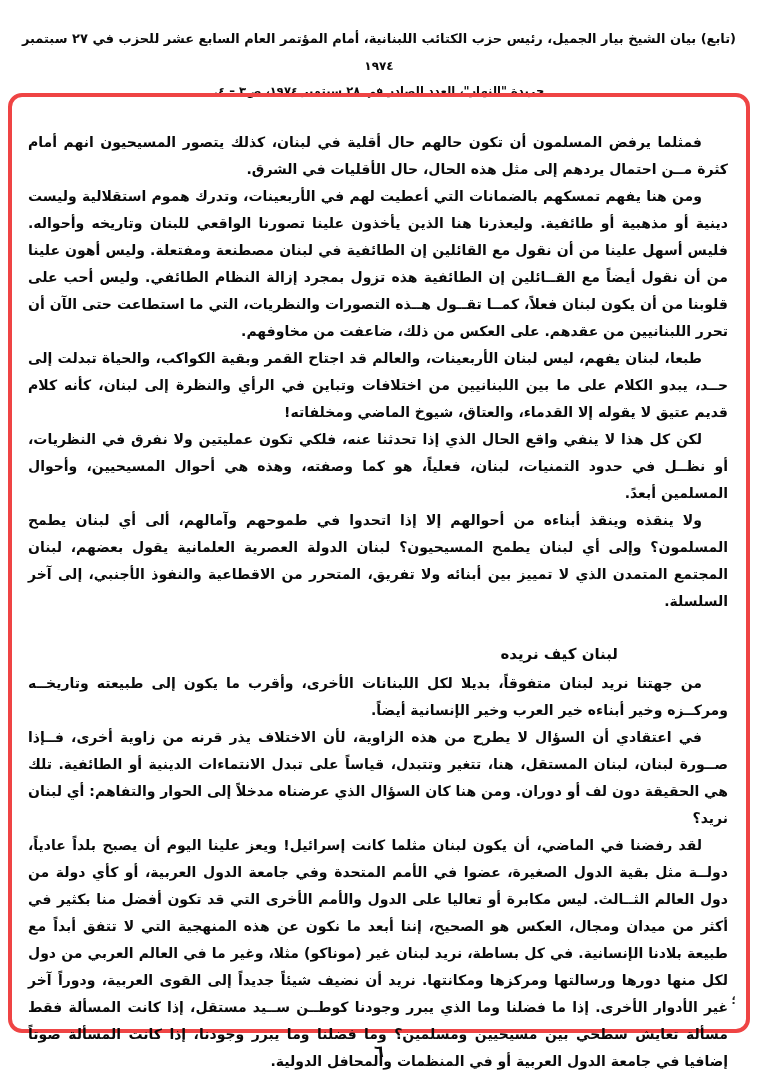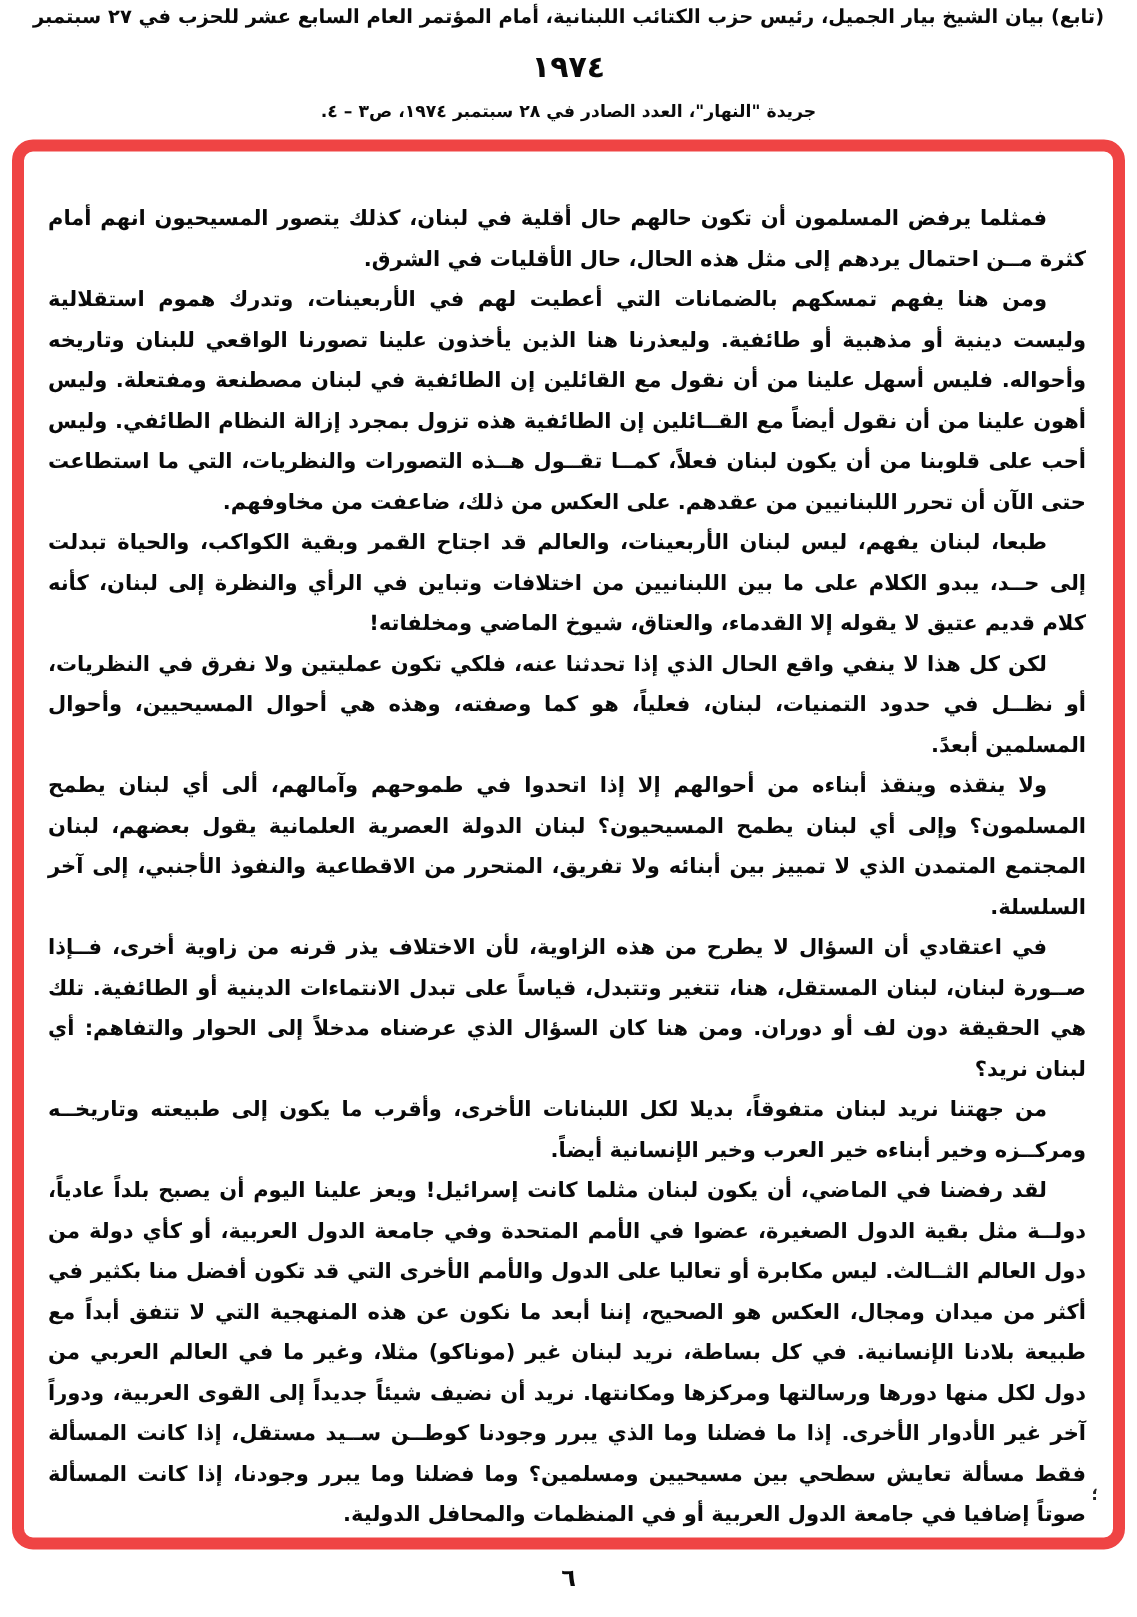--- a/index.html
+++ b/index.html
@@ -12,45 +12,45 @@
     height: 1078px;
     position: relative;
     font-family: "DejaVu Sans", sans-serif;
     color: #0a0a0a;
     overflow: hidden;
   }
   .header {
     direction: rtl;
     text-align: center;
     font-weight: bold;
-    padding-top: 1px;
+    padding-top: 28px;
   }
   .header-line1 {
     font-size: 13px;
     line-height: 22px;
     white-space: nowrap;
     letter-spacing: -0.2px;
   }
   .header-line2 {
-    font-size: 20px;
+    font-size: 12px;
     margin-top: 9px;
     letter-spacing: 1px;
   }
   .header-line3 {
     font-size: 11.5px;
     margin-top: 11px;
   }
   .green-box {
     position: absolute;
     left: 8px;
     top: 93px;
     width: 742px;
     height: 940px;
     box-sizing: border-box;
-    border: 8px solid #ef4444;
+    border: 4px solid #ef4444;
     border-radius: 14px;
     direction: rtl;
     padding: 32px 18px 0 16px;
   }
   .green-box p {
     margin: 0;
     font-size: 14px;
     font-weight: bold;
     line-height: 27px;
     text-align: justify;
@@ -90,19 +90,20 @@
   <div class="header-line2">١٩٧٤</div>
   <div class="header-line3">جريدة "النهار"، العدد الصادر في ٢٨ سبتمبر ١٩٧٤، ص٣ – ٤.</div>
 </div>
 
 <div class="green-box">
   <p>فمثلما يرفض المسلمون أن تكون حالهم حال أقلية في لبنان، كذلك يتصور المسيحيون انهم أمام كثرة مــن احتمال يردهم إلى مثل هذه الحال، حال الأقليات في الشرق.</p>
   <p>ومن هنا يفهم تمسكهم بالضمانات التي أعطيت لهم في الأربعينات، وتدرك هموم استقلالية وليست دينية أو مذهبية أو طائفية. وليعذرنا هنا الذين يأخذون علينا تصورنا الواقعي للبنان وتاريخه وأحواله. فليس أسهل علينا من أن نقول مع القائلين إن الطائفية في لبنان مصطنعة ومفتعلة. وليس أهون علينا من أن نقول أيضاً مع القــائلين إن الطائفية هذه تزول بمجرد إزالة النظام الطائفي. وليس أحب على قلوبنا من أن يكون لبنان فعلاً، كمــا تقــول هــذه التصورات والنظريات، التي ما استطاعت حتى الآن أن تحرر اللبنانيين من عقدهم. على العكس من ذلك، ضاعفت من مخاوفهم.</p>
   <p>طبعا، لبنان يفهم، ليس لبنان الأربعينات، والعالم قد اجتاح القمر وبقية الكواكب، والحياة تبدلت إلى حــد، يبدو الكلام على ما بين اللبنانيين من اختلافات وتباين في الرأي والنظرة إلى لبنان، كأنه كلام قديم عتيق لا يقوله إلا القدماء، والعتاق، شيوخ الماضي ومخلفاته!</p>
   <p>لكن كل هذا لا ينفي واقع الحال الذي إذا تحدثنا عنه، فلكي تكون عمليتين ولا نفرق في النظريات، أو نظــل في حدود التمنيات، لبنان، فعلياً، هو كما وصفته، وهذه هي أحوال المسيحيين، وأحوال المسلمين أبعدً.</p>
   <p>ولا ينقذه وينقذ أبناءه من أحوالهم إلا إذا اتحدوا في طموحهم وآمالهم، ألى أي لبنان يطمح المسلمون؟ وإلى أي لبنان يطمح المسيحيون؟ لبنان الدولة العصرية العلمانية يقول بعضهم، لبنان المجتمع المتمدن الذي لا تمييز بين أبنائه ولا تفريق، المتحرر من الاقطاعية والنفوذ الأجنبي، إلى آخر السلسلة.</p>
+  <div class="section-heading">لبنان كيف نريده</div>
+  <p>من جهتنا نريد لبنان متفوقاً، بديلا لكل اللبنانات الأخرى، وأقرب ما يكون إلى طبيعته وتاريخــه ومركــزه وخير أبناءه خير العرب وخير الإنسانية أيضاً.</p>
   <p>في اعتقادي أن السؤال لا يطرح من هذه الزاوية، لأن الاختلاف يذر قرنه من زاوية أخرى، فــإذا صــورة لبنان، لبنان المستقل، هنا، تتغير وتتبدل، قياساً على تبدل الانتماءات الدينية أو الطائفية. تلك هي الحقيقة دون لف أو دوران. ومن هنا كان السؤال الذي عرضناه مدخلاً إلى الحوار والتفاهم: أي لبنان نريد؟</p>
-  <p>من جهتنا نريد لبنان متفوقاً، بديلا لكل اللبنانات الأخرى، وأقرب ما يكون إلى طبيعته وتاريخــه ومركــزه وخير أبناءه خير العرب وخير الإنسانية أيضاً.</p>
   <p>لقد رفضنا في الماضي، أن يكون لبنان مثلما كانت إسرائيل! ويعز علينا اليوم أن يصبح بلداً عادياً، دولــة مثل بقية الدول الصغيرة، عضوا في الأمم المتحدة وفي جامعة الدول العربية، أو كأي دولة من دول العالم الثــالث. ليس مكابرة أو تعاليا على الدول والأمم الأخرى التي قد تكون أفضل منا بكثير في أكثر من ميدان ومجال، العكس هو الصحيح، إننا أبعد ما نكون عن هذه المنهجية التي لا تتفق أبداً مع طبيعة بلادنا الإنسانية. في كل بساطة، نريد لبنان غير (موناكو) مثلا، وغير ما في العالم العربي من دول لكل منها دورها ورسالتها ومركزها ومكانتها. نريد أن نضيف شيئاً جديداً إلى القوى العربية، ودوراً آخر غير الأدوار الأخرى. إذا ما فضلنا وما الذي يبرر وجودنا كوطــن ســيد مستقل، إذا كانت المسألة فقط مسألة تعايش سطحي بين مسيحيين ومسلمين؟ وما فضلنا وما يبرر وجودنا، إذا كانت المسألة صوتاً إضافيا في جامعة الدول العربية أو في المنظمات والمحافل الدولية.</p>
   <span class="artifact-mark">؛</span>
 </div>
 
 <div class="footer">٦</div>
 
 </body></html>

